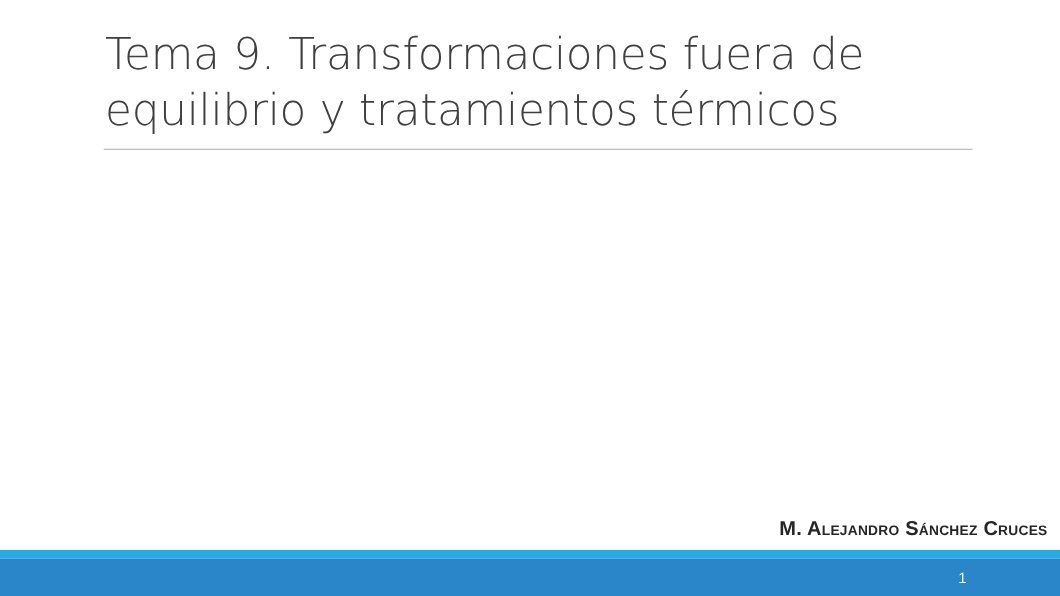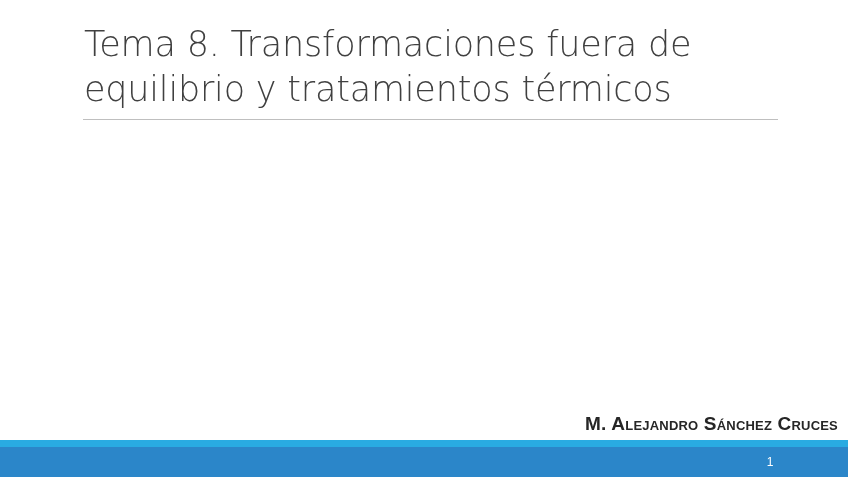--- a/index.html
+++ b/index.html
@@ -52,21 +52,21 @@
     width: 695px;
     height: 265px;
   }
 
   
   #author-credit {
     position: absolute;
     right: 10px;
     top: 416px;
     font-family: "Liberation Sans", sans-serif;
-    font-size: 19px;
+    font-size: 16px;
     line-height: 16px;
     font-weight: 700;
     font-variant: small-caps;
     color: #262626;
     letter-spacing: 0.2px;
     text-align: right;
     white-space: nowrap;
   }
 
   
@@ -97,21 +97,21 @@
     line-height: 14px;
     color: #ffffff;
   }
 </style>
 </head>
 <body>
 
 <div id="slide">
 
   <div id="title-block">
-    <h1 id="slide-title">Tema 8. Transformaciones fuera de
+    <h1 id="slide-title">Tema 9. Transformaciones fuera de
 equilibrio y tratamientos térmicos</h1>
   </div>
 
   <div id="title-rule"></div>
 
   <div id="content-body"></div>
 
   <div id="author-credit">M. Alejandro Sánchez Cruces</div>
 
   <div id="footer-accent-strip"></div>

